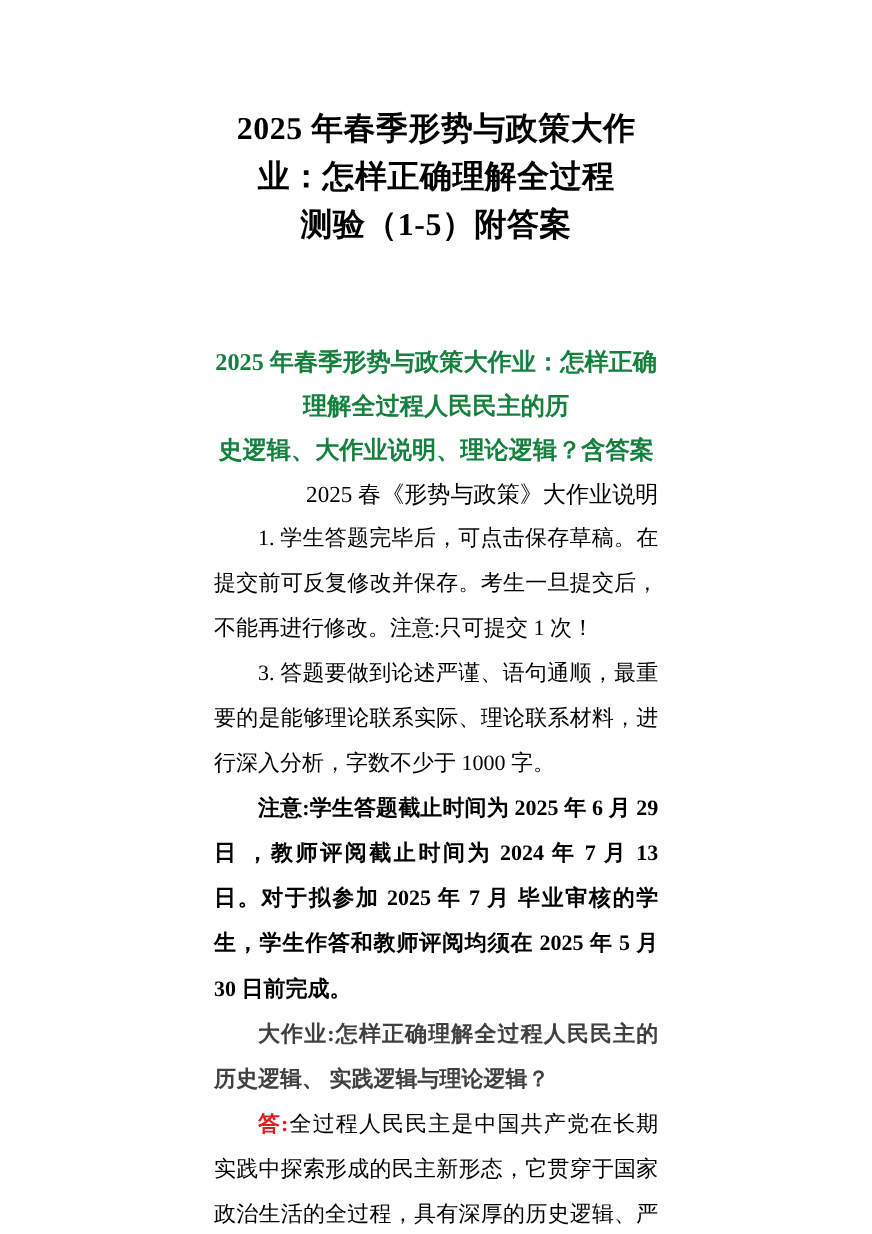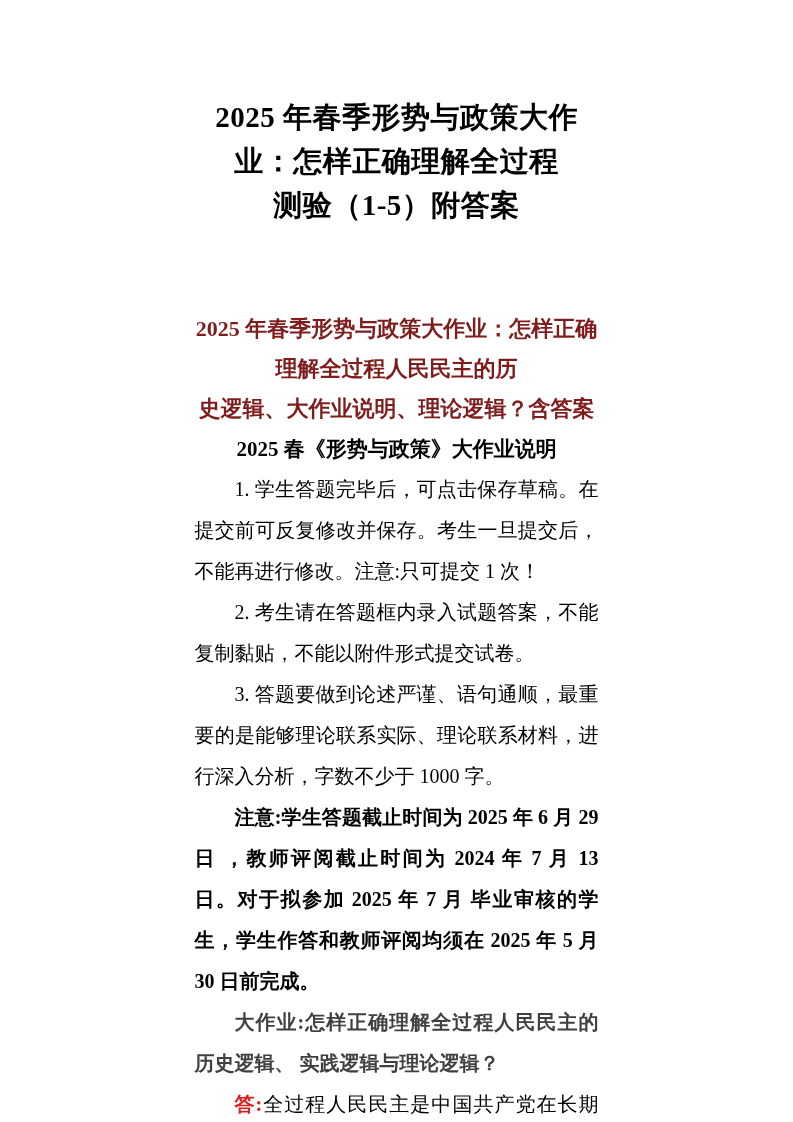--- a/index.html
+++ b/index.html
@@ -23,32 +23,32 @@
     margin: 0;
     font-size: 29px;
     font-weight: bold;
     line-height: 44px;
     text-align: center;
     letter-spacing: 0.5px;
   }
   .tline { display: block; }
   .green-heading {
     margin: 82px 0 0 0;
-    color: #7f1d1d;
+    color: #15803d;
     font-size: 22px;
     font-weight: bold;
     line-height: 40px;
     text-align: center;
   }
   .section-heading {
     margin: 0;
     font-size: 21px;
-    font-weight: bold;
+    font-weight: normal;
     line-height: 40px;
-    text-align: center;
+    text-align: right;
   }
   .body-p {
     margin: 0;
     font-size: 20px;
     line-height: 41px;
     text-align: justify;
     text-justify: inter-character;
     text-indent: 2em;
   }
   .bold { font-weight: bold; }
@@ -66,21 +66,20 @@
   </h1>
 
   <h2 class="green-heading">
     <span class="tline">2025 年春季形势与政策大作业：怎样正确理解全过程人民民主的历</span>
     <span class="tline">史逻辑、大作业说明、理论逻辑？含答案</span>
   </h2>
 
   <h3 class="section-heading">2025 春《形势与政策》大作业说明</h3>
 
   <p class="body-p">1. 学生答题完毕后，可点击保存草稿。在提交前可反复修改并保存。考生一旦提交后，不能再进行修改。注意:只可提交 1 次！</p>
-  <p class="body-p">2. 考生请在答题框内录入试题答案，不能复制黏贴，不能以附件形式提交试卷。</p>
   <p class="body-p">3. 答题要做到论述严谨、语句通顺，最重要的是能够理论联系实际、理论联系材料，进行深入分析，字数不少于 1000 字。</p>
 
   <p class="body-p bold">注意:学生答题截止时间为 2025 年 6 月 29 日 ，教师评阅截止时间为 2024 年 7 月 13 日。对于拟参加 2025 年 7 月 毕业审核的学生，学生作答和教师评阅均须在 2025 年 5 月 30 日前完成。</p>
 
   <p class="body-p bold blue">大作业:怎样正确理解全过程人民民主的历史逻辑、 实践逻辑与理论逻辑？</p>
 
   <p class="body-p"><span class="bold red">答:</span><span>全过程人民民主是中国共产党在长期实践中探索形成的民主新形态，它贯穿于国家政治生活的全过程，具有深厚的历史逻辑、严密的理论逻辑和丰富的实践逻辑。正确理解这三重逻辑，有助于我们</span></p>
 
 </div>
 

